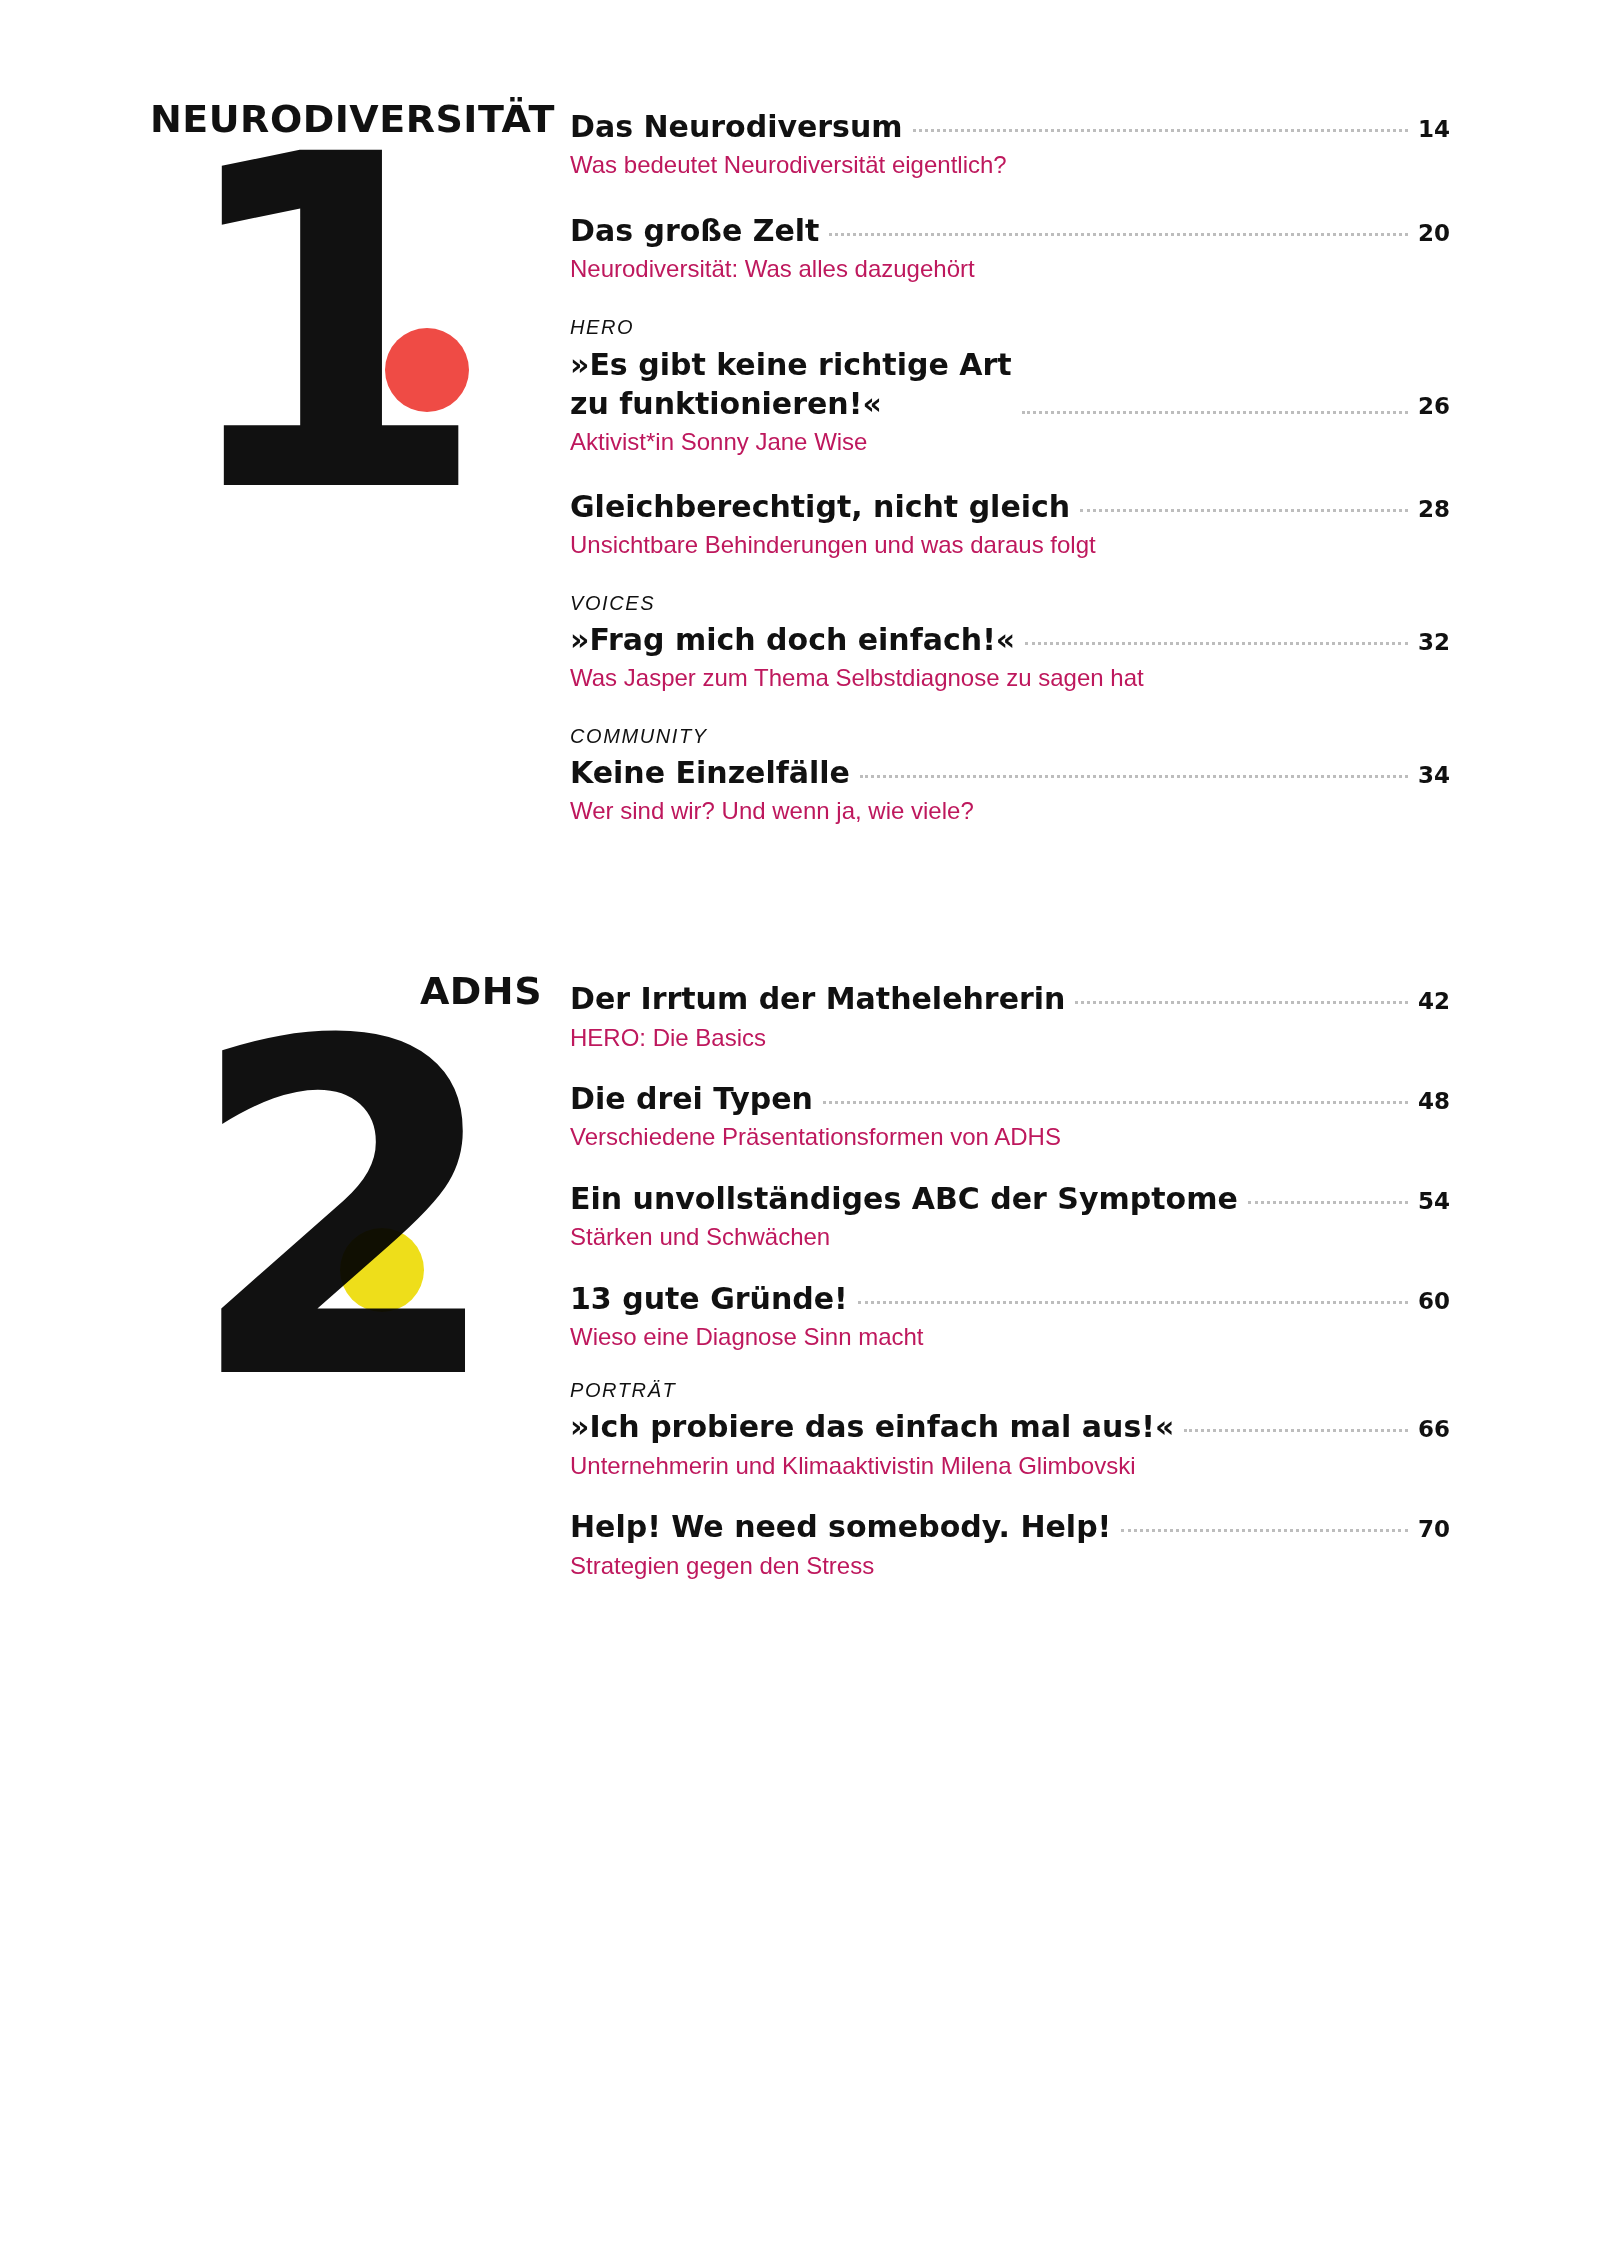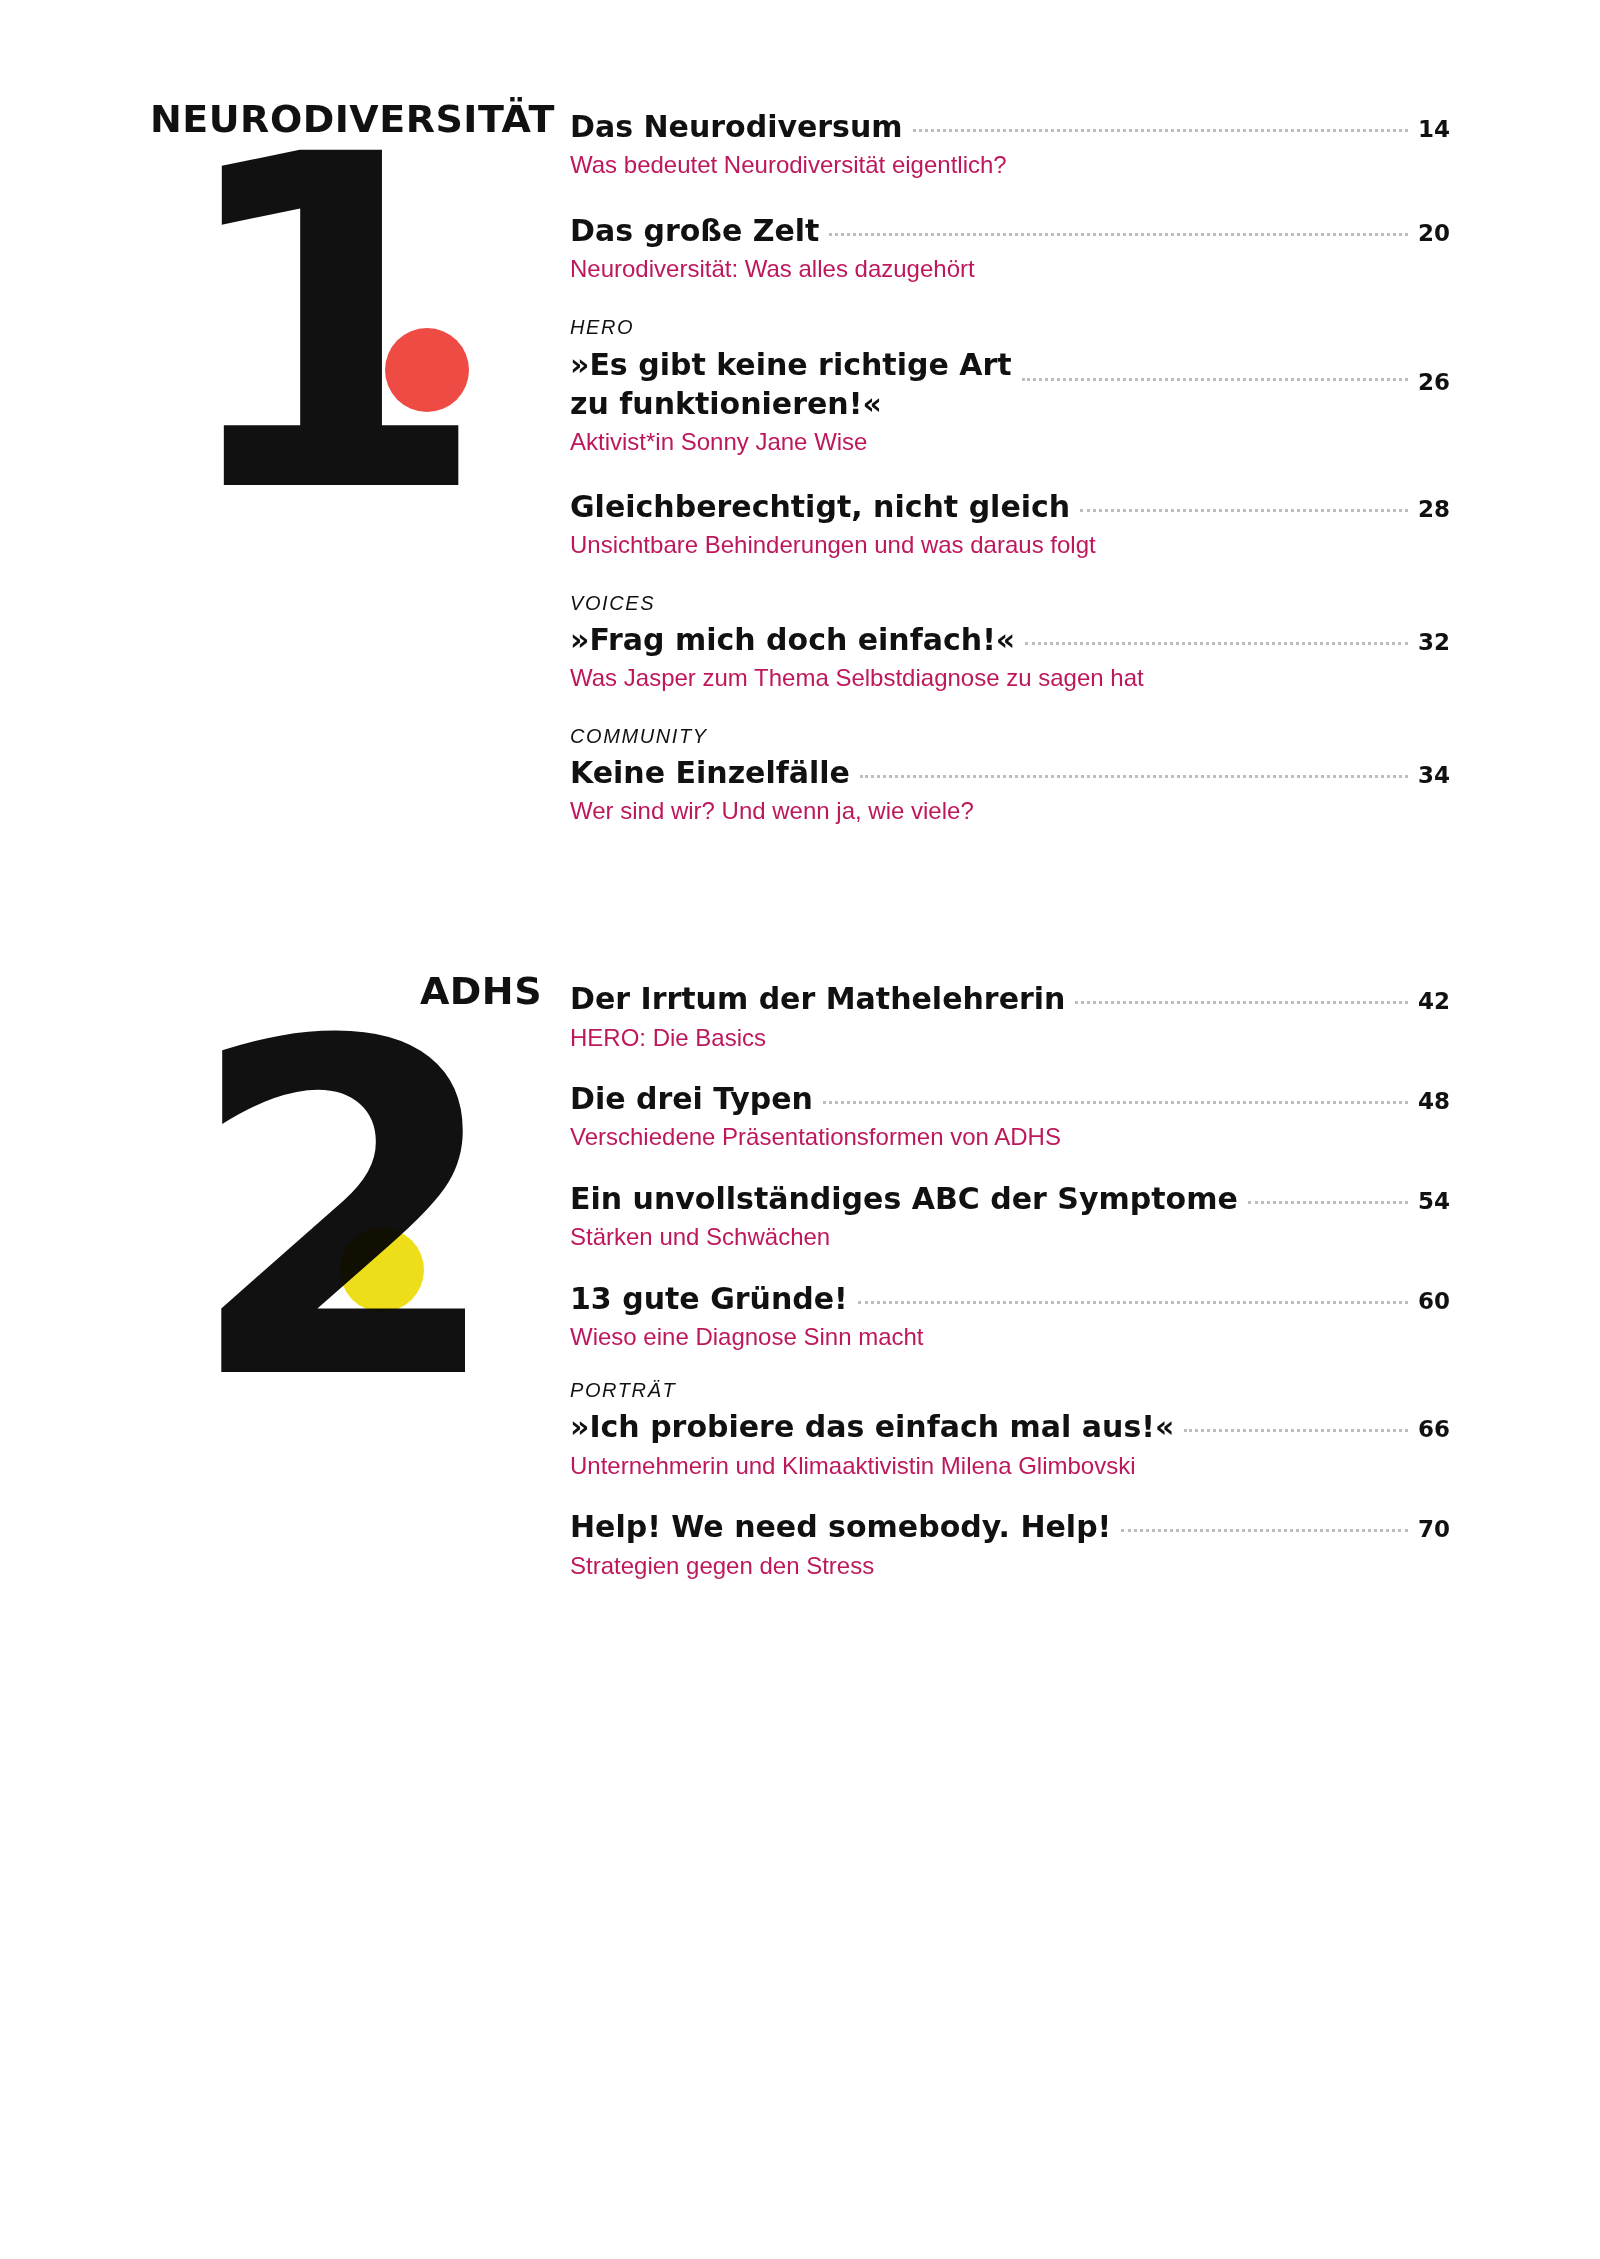--- a/index.html
+++ b/index.html
@@ -152,21 +152,21 @@
     font-family: "Liberation Sans", sans-serif;
     font-size: 24px;
     line-height: 1.35;
     color: #be185d;
     margin-top: 3px;
   }
 
   
   .title-block {
     display: flex;
-    align-items: center;
+    align-items: flex-end;
     width: 100%;
   }
   .title-block .stack {
     display: block;
   }
   .title-block .stack .ln {
     font-family: "DejaVu Sans", sans-serif;
     font-weight: 700;
     font-size: 30px;
     line-height: 1.3;

